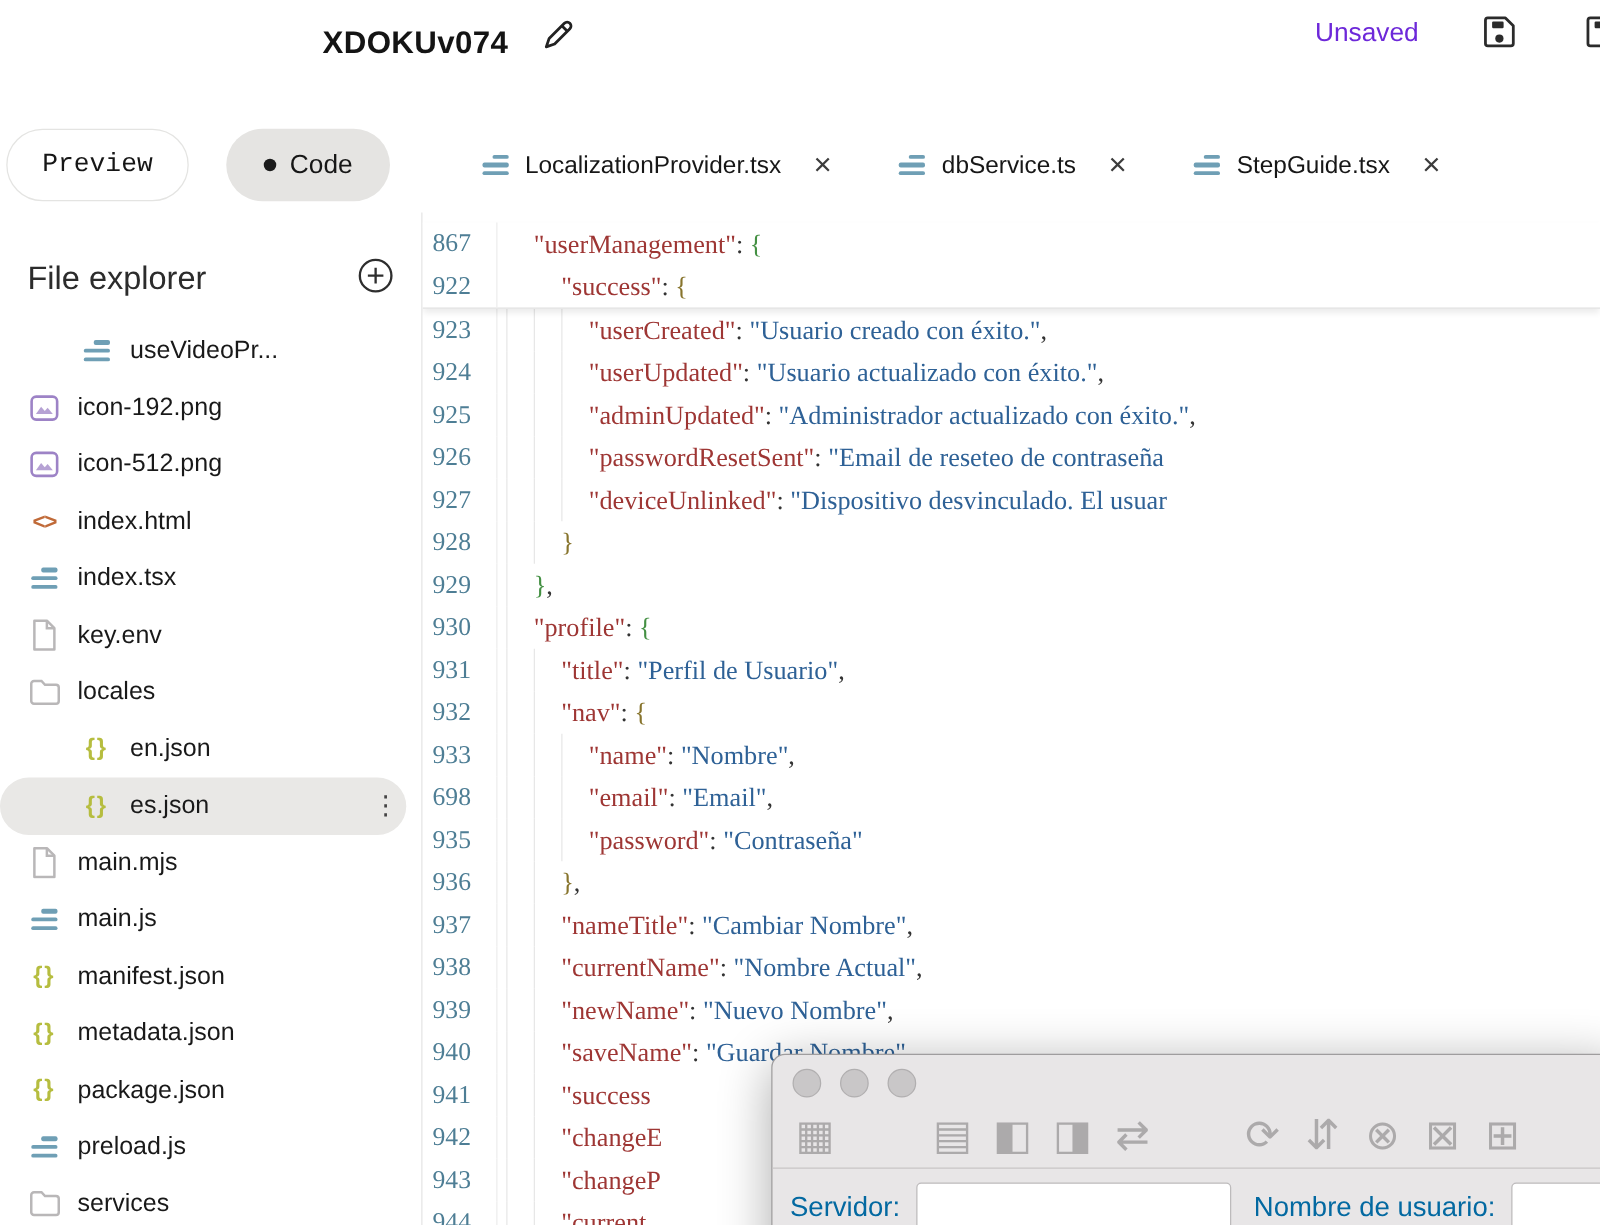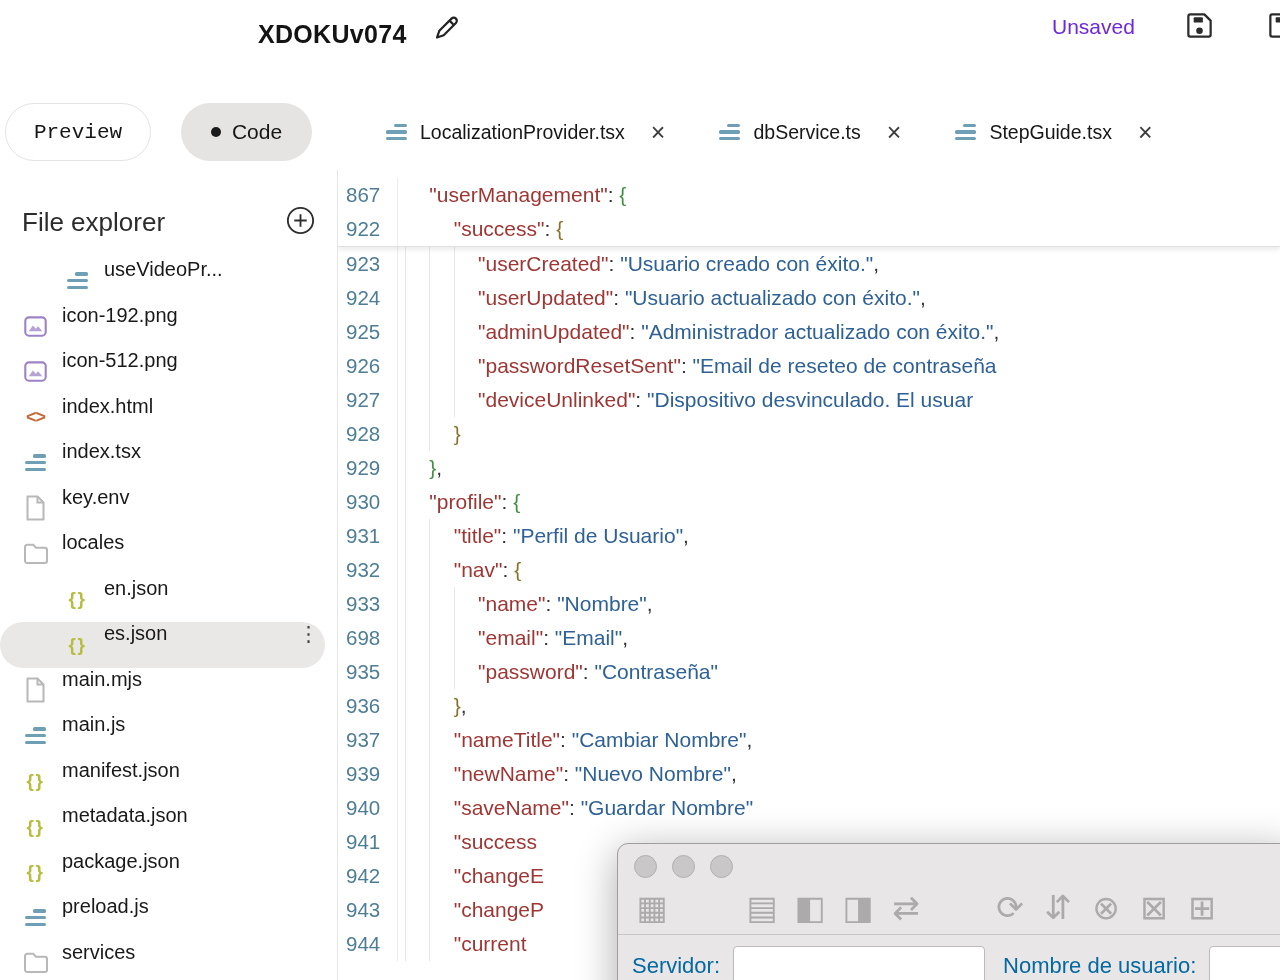--- a/index.html
+++ b/index.html
@@ -39,33 +39,33 @@
   .lines-ic{display:inline-flex;flex-direction:column;gap:3.5px;width:21px;min-width:21px}
   .lines-ic i{display:block;height:3.2px;background:var(--file-icon-blue);border-radius:1.6px;width:21px}
   .lines-ic i:nth-child(1){width:13px;margin-left:8px}
 
   
   .fx-sidebar{position:absolute;left:0;top:170px;width:337px;bottom:0;overflow:hidden;background:#fff}
   .fx-head{display:flex;align-items:center;justify-content:space-between;padding:36px 22px 0 22px}
   .fx-title{font-size:26px;color:#2c2c2c}
   .plus-btn{background:none;border:none;padding:0;cursor:pointer}
   #file-list{margin-top:20px}
-  .frow{height:45.5px;display:flex;padding-left:22px;font-size:20px;color:#191919;
+  .frow{height:45.5px;display:flex;align-items:center;padding-left:22px;font-size:20px;color:#191919;
         width:325px;box-sizing:border-box;border-radius:23px;cursor:pointer}
   .frow.ind{padding-left:64px}
   .frow.sel{background:var(--selected-row-bg)}
   .fic{width:27px;min-width:27px;margin-right:13px;display:inline-flex;justify-content:center;align-items:center}
   .json-ic{color:var(--json-icon-olive);font-weight:bold;font-size:19px;letter-spacing:1.5px}
   .html-ic{color:var(--html-icon-orange);font-weight:bold;font-size:18px;letter-spacing:-1px}
   .kebab{margin-left:auto;padding-right:6px;color:#444;font-size:21px;cursor:pointer}
 
   
   .editor{position:absolute;left:337px;top:170px;right:0;bottom:0;border-left:1px solid #e5e5e5;
           padding-top:8px;overflow:hidden;background:#fff}
-  .cl{display:flex;height:34px;line-height:34px;font-family:Liberation Sans, sans-serif;
+  .cl{display:flex;height:34px;line-height:34px;font-family:Liberation Serif, serif;
       font-size:21px;white-space:pre}
   .ln{width:60px;min-width:60px;padding-left:8px;box-sizing:border-box;color:var(--line-number);
       border-right:1px solid #ededed;margin-right:7px;font-size:20.5px}
   .code{white-space:pre}
   .ig{display:inline-block;border-left:1px solid #e7e7e7;height:34px;vertical-align:top}
   #sticky{position:relative;z-index:2;background:#fff;box-shadow:0 3px 5px rgba(0,0,0,.08);
           border-bottom:1px solid #e0e0e0}
   #sticky .ig{border-left-color:transparent}
   #code-lines{position:relative;z-index:1}
   .tk-k{color:var(--json-key)} .tk-p{color:var(--punct)} .tk-s{color:var(--json-string)}
@@ -357,20 +357,23 @@
       <div class="cl">
             <span class="ln">935</span>
             <span class="code"><span class="ig">    </span><span class="ig">    </span><span class="ig">    </span><span class="tk-k">"password"</span><span class="tk-p">: </span><span class="tk-s">"Contraseña"</span></span></div>
       <div class="cl">
             <span class="ln">936</span>
             <span class="code"><span class="ig">    </span><span class="ig">    </span><span class="tk-o">}</span><span class="tk-p">,</span></span></div>
       <div class="cl">
             <span class="ln">937</span>
             <span class="code"><span class="ig">    </span><span class="ig">    </span><span class="tk-k">"nameTitle"</span><span class="tk-p">: </span><span class="tk-s">"Cambiar Nombre"</span><span class="tk-p">,</span></span></div>
       <div class="cl">
+            <span class="ln">938</span>
+            <span class="code"><span class="ig">    </span><span class="ig">    </span><span class="tk-k">"currentName"</span><span class="tk-p">: </span><span class="tk-s">"Nombre Actual"</span><span class="tk-p">,</span></span></div>
+      <div class="cl">
             <span class="ln">939</span>
             <span class="code"><span class="ig">    </span><span class="ig">    </span><span class="tk-k">"newName"</span><span class="tk-p">: </span><span class="tk-s">"Nuevo Nombre"</span><span class="tk-p">,</span></span></div>
       <div class="cl">
             <span class="ln">940</span>
             <span class="code"><span class="ig">    </span><span class="ig">    </span><span class="tk-k">"saveName"</span><span class="tk-p">: </span><span class="tk-s">"Guardar Nombre"</span></span></div>
       <div class="cl">
             <span class="ln">941</span>
             <span class="code"><span class="ig">    </span><span class="ig">    </span><span class="tk-k">"success</span></span></div>
       <div class="cl">
             <span class="ln">942</span>

